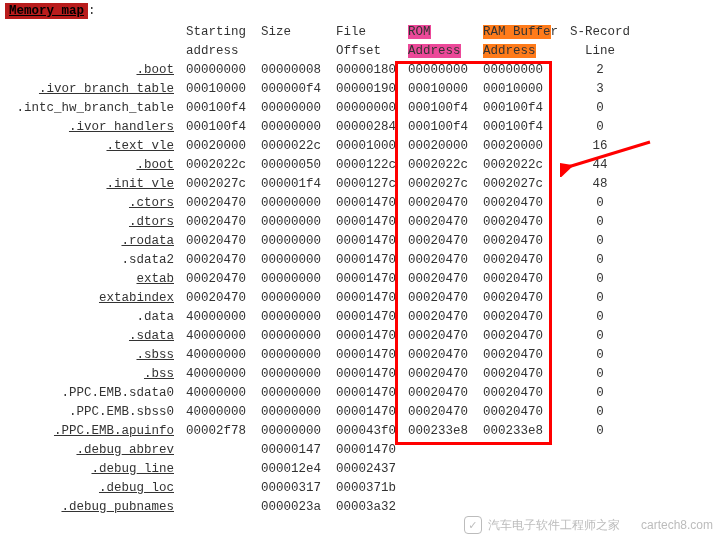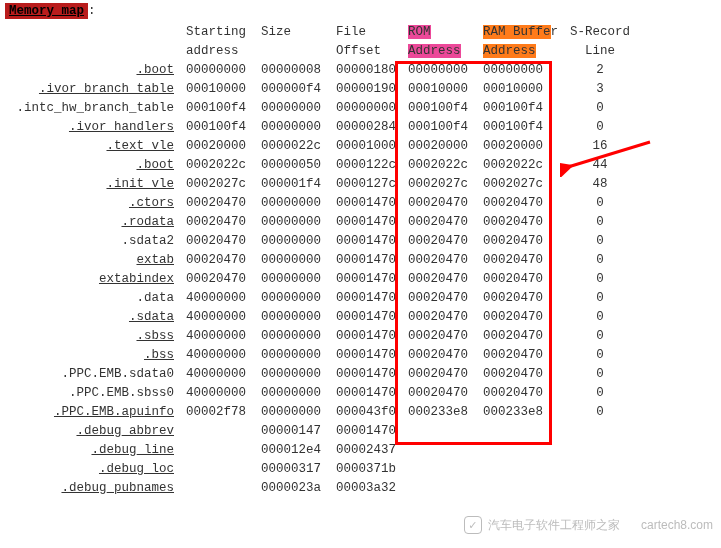--- a/index.html
+++ b/index.html
@@ -167,20 +167,29 @@
         <tr>
           <td class="col-sec"><span class="underline">.ctors</span></td>
           <td class="col-start">00020470</td>
           <td class="col-size">00000000</td>
           <td class="col-file">00001470</td>
           <td class="col-rom">00020470</td>
           <td class="col-ram">00020470</td>
           <td class="col-line">0</td>
         </tr>
         <tr>
+          <td class="col-sec"><span class="underline">.dtors</span></td>
+          <td class="col-start">00020470</td>
+          <td class="col-size">00000000</td>
+          <td class="col-file">00001470</td>
+          <td class="col-rom">00020470</td>
+          <td class="col-ram">00020470</td>
+          <td class="col-line">0</td>
+        </tr>
+        <tr>
           <td class="col-sec"><span class="underline">.rodata</span></td>
           <td class="col-start">00020470</td>
           <td class="col-size">00000000</td>
           <td class="col-file">00001470</td>
           <td class="col-rom">00020470</td>
           <td class="col-ram">00020470</td>
           <td class="col-line">0</td>
         </tr>
         <tr>
           <td class="col-sec">.sdata2</td>

